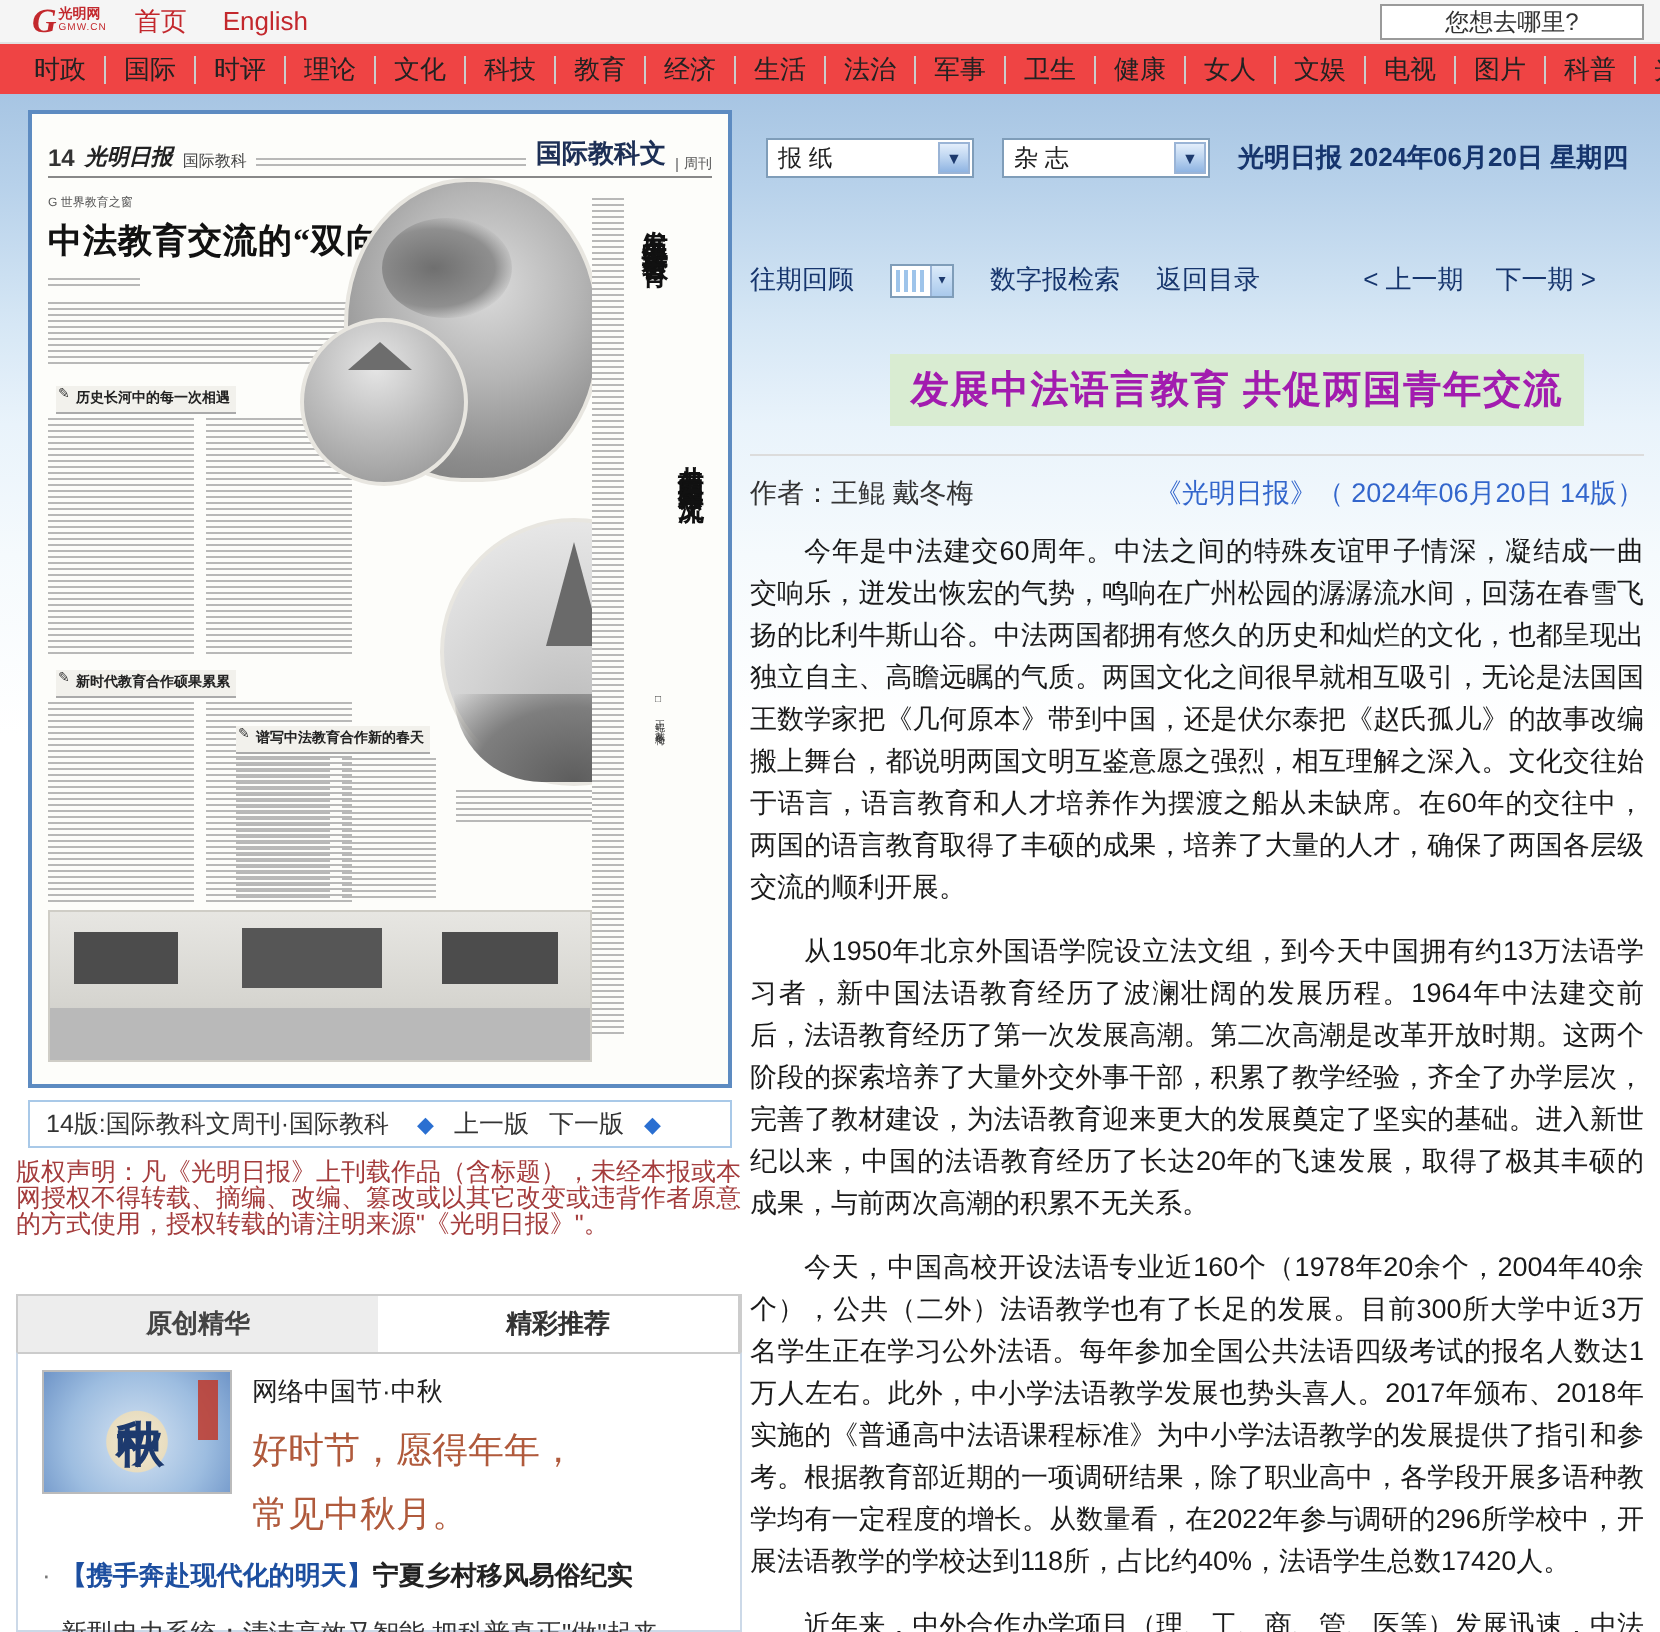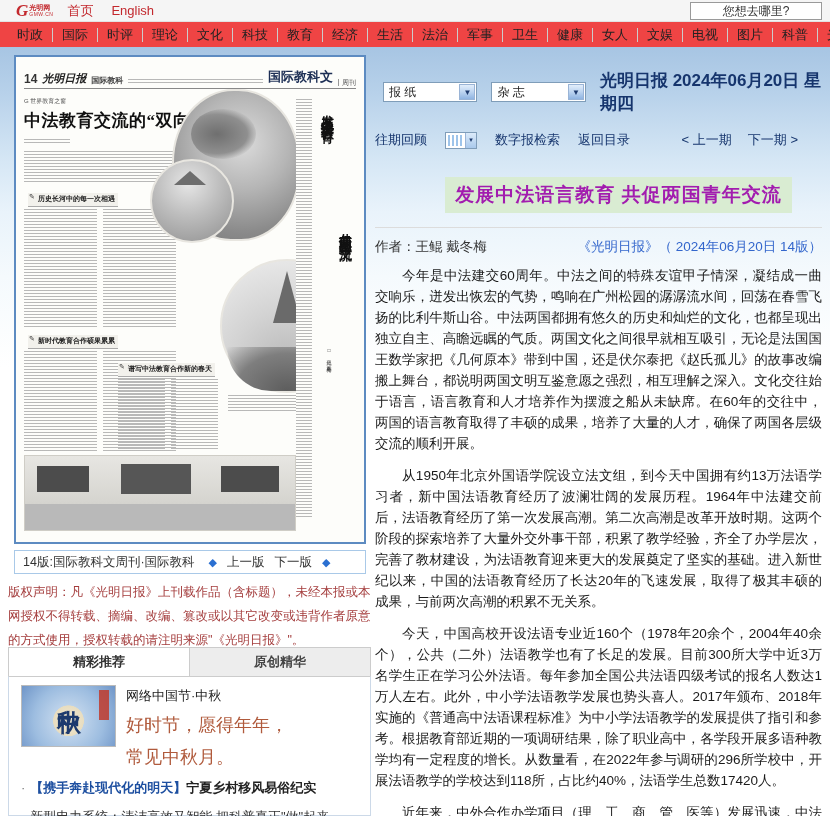--- a/index.html
+++ b/index.html
@@ -31,21 +31,21 @@
       #f5fafd 230px,#ffffff 320px,#ffffff 100%); }
 
   
   .paper-box { position:absolute; left:14px; top:8px; width:352px; height:489px;
     background:#fdfdfa; border:2px solid #5d8bc1; padding:6px; cursor:pointer; }
   .np-inner { position:relative; width:100%; height:100%; overflow:hidden; }
   .np-header { position:absolute; left:2px; right:2px; top:2px; height:24px;
     border-bottom:1px solid #888; display:flex; align-items:flex-end; gap:5px; padding-bottom:2px; }
   .np-pageno { font-size:12px; font-weight:bold; color:#333; }
   .np-masthead { font-family:"Liberation Serif",serif; font-style:italic; font-weight:bold; font-size:11px; color:#222; }
-  .np-sec { font-size:8px; font-weight:bold; color:#444; }
+  .np-sec { font-size:8px; font-weight:normal; color:#444; }
   .np-hmeta { flex:1; height:4px; margin-bottom:3px; }
   .np-weekly { font-family:"Liberation Serif",serif; font-weight:bold; font-size:13px; color:#1d2f55; }
   .np-weekly-sub { font-size:7px; color:#555; border-left:1px solid #999; padding-left:3px; line-height:7px; }
   .ft { background:repeating-linear-gradient(180deg,#9b9b9b 0,#9b9b9b 1px,transparent 1px,transparent 3px); opacity:.7; }
   .np-badge { position:absolute; left:2px; top:34px; font-size:6px; color:#555; }
   .np-headline { position:absolute; left:2px; top:46px; width:236px;
     font-family:"Liberation Serif",serif; font-weight:bold; font-size:17px; color:#111; letter-spacing:.5px; }
   .np-byline { position:absolute; left:2px; top:76px; width:46px; height:4px; }
   .np-intro { position:absolute; left:2px; top:88px; width:196px; height:32px; }
   .np-subhead { position:absolute; font-size:7px; font-weight:bold; color:#222;
@@ -89,21 +89,21 @@
   .np-vbyline { position:absolute; left:30px; top:252px; writing-mode:vertical-rl;
     font-size:5px; color:#333; letter-spacing:1px; }
 
   
   .caption-box { position:absolute; left:14px; top:503px; width:352px; height:24px; background:#fff;
     border:1px solid #a9c9e8; display:flex; align-items:center; font-size:12.5px; color:#333; padding-left:8px; }
   .caption-nav { margin-left:14px; display:flex; gap:10px; align-items:center; }
   .diamond { color:#2a6fd1; font-size:11px; }
   .caption-link { color:#333; cursor:pointer; }
   .copyright { position:absolute; left:8px; top:533px; width:366px; font-size:12.5px;
-    line-height:24px; color:#a43c3c; }
+    line-height:13px; color:#a43c3c; }
   .tabs { position:absolute; left:8px; top:600px; width:363px; height:29px; display:flex;
     border:1px solid #ccc; border-bottom:none; background:#ededed; }
   .tab { flex:1; display:flex; align-items:center; justify-content:center;
     font-size:13px; font-weight:bold; color:#444; cursor:pointer; }
   .tab.active { background:#fff; border-right:1px solid #ccc; color:#333; }
   .promo { position:absolute; left:8px; top:629px; width:363px; height:140px; background:#fff;
     border:1px solid #ccd9e8; border-top:1px solid #ccc; padding:8px 6px 0 12px; }
   .promo-top { display:flex; gap:10px; }
   .promo-thumb { position:relative; width:95px; height:62px; border:1px solid #bbb; overflow:hidden; cursor:pointer;
     background:radial-gradient(circle at 50% 58%,#f3ead3 0,#e8ddc0 26%,#bcd2ea 27%,#9dbde0 60%,#6f95c8 100%); }
@@ -120,21 +120,21 @@
   .promo-item .bold { font-weight:bold; color:#222; }
 
   
   .controls { position:absolute; left:383px; top:22px; display:flex; align-items:center; gap:14px; }
   .select { width:104px; height:20px; border:1px solid #7f9db9; background:#fff; display:flex;
     align-items:center; font-size:12px; color:#222; padding-left:5px; cursor:pointer; position:relative; }
   .select .arrow { position:absolute; right:1px; top:1px; bottom:1px; width:16px;
     background:linear-gradient(180deg,#e3eefb 0,#bcd4f0 50%,#8fb4e2 100%);
     border:1px solid #9ab4d6; display:flex; align-items:center; justify-content:center;
     font-size:8px; color:#1d3a6e; }
-  .issue-date { font-size:17px; font-weight:bold; color:#16356d; }
+  .issue-date { font-size:13px; font-weight:bold; color:#16356d; }
   .toolbar { position:absolute; left:375px; top:84px; width:447px; display:flex;
     align-items:center; gap:18px; font-size:13px; color:#16356d; }
   .toolbar .tlink { cursor:pointer; color:#16356d; }
   .cal { width:32px; height:17px; border:1px solid #7f9db9; background:#fff; display:flex; cursor:pointer; }
   .cal-ico { flex:1; margin:2px; background:repeating-linear-gradient(90deg,#9ec4ea 0,#9ec4ea 2px,#fff 2px,#fff 4px); }
   .cal-arrow { width:11px; background:linear-gradient(180deg,#dcebfa 0,#a9c9ec 100%);
     border-left:1px solid #9ab4d6; font-size:7px; color:#1d3a6e; display:flex; align-items:center; justify-content:center; }
   .issue-nav { margin-left:auto; padding-right:24px; display:flex; gap:16px; }
 
   .article { position:absolute; left:375px; top:130px; width:447px; }
@@ -245,22 +245,22 @@
       <span class="diamond">◆</span>
       <span class="caption-link">上一版</span>
       <span class="caption-link">下一版</span>
       <span class="diamond">◆</span>
     </span>
   </div>
 
   <div class="copyright">版权声明：凡《光明日报》上刊载作品（含标题），未经本报或本网授权不得转载、摘编、改编、篡改或以其它改变或违背作者原意的方式使用，授权转载的请注明来源"《光明日报》"。</div>
 
   <div class="tabs">
+    <div class="tab">原创精华</div>
     <div class="tab active">精彩推荐</div>
-    <div class="tab">原创精华</div>
   </div>
 
   <div class="promo">
     <div class="promo-top">
       <div class="promo-thumb">
         <span class="moonchar">中秋</span>
         <span class="seal"></span>
       </div>
       <div class="promo-txt">
         <span class="promo-title">网络中国节·中秋</span>

